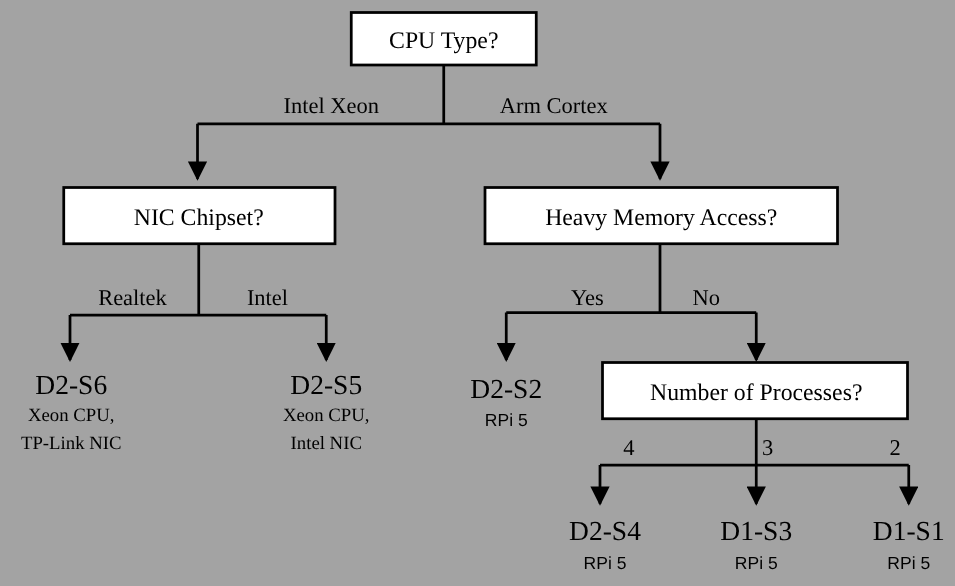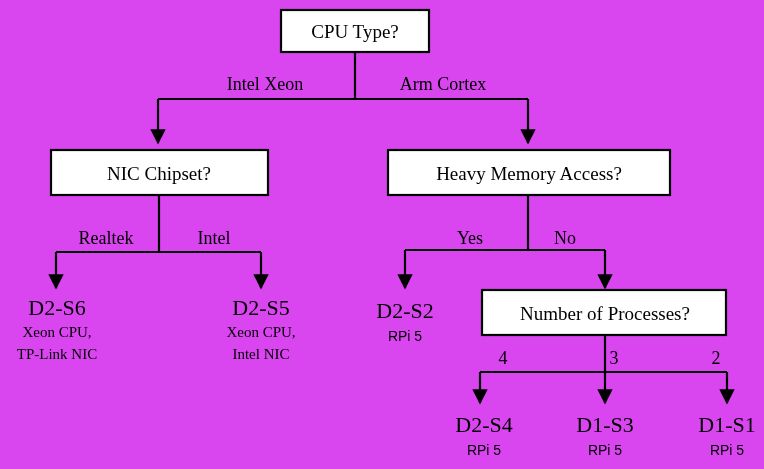--- a/index.html
+++ b/index.html
@@ -4,21 +4,21 @@
 <style>
   html, body {
     margin: 0;
     padding: 0;
     background: #ffffff;
   }
   #diagram-root {
     position: relative;
     width: 764px;
     height: 469px;
-    background: #d946ef;
+    background: #a3a3a3;
     overflow: hidden;
     font-family: "Liberation Serif", "DejaVu Serif", serif;
   }
   svg#tree-svg {
     position: absolute;
     top: 0;
     left: 0;
     width: 764px;
     height: 469px;
   }

